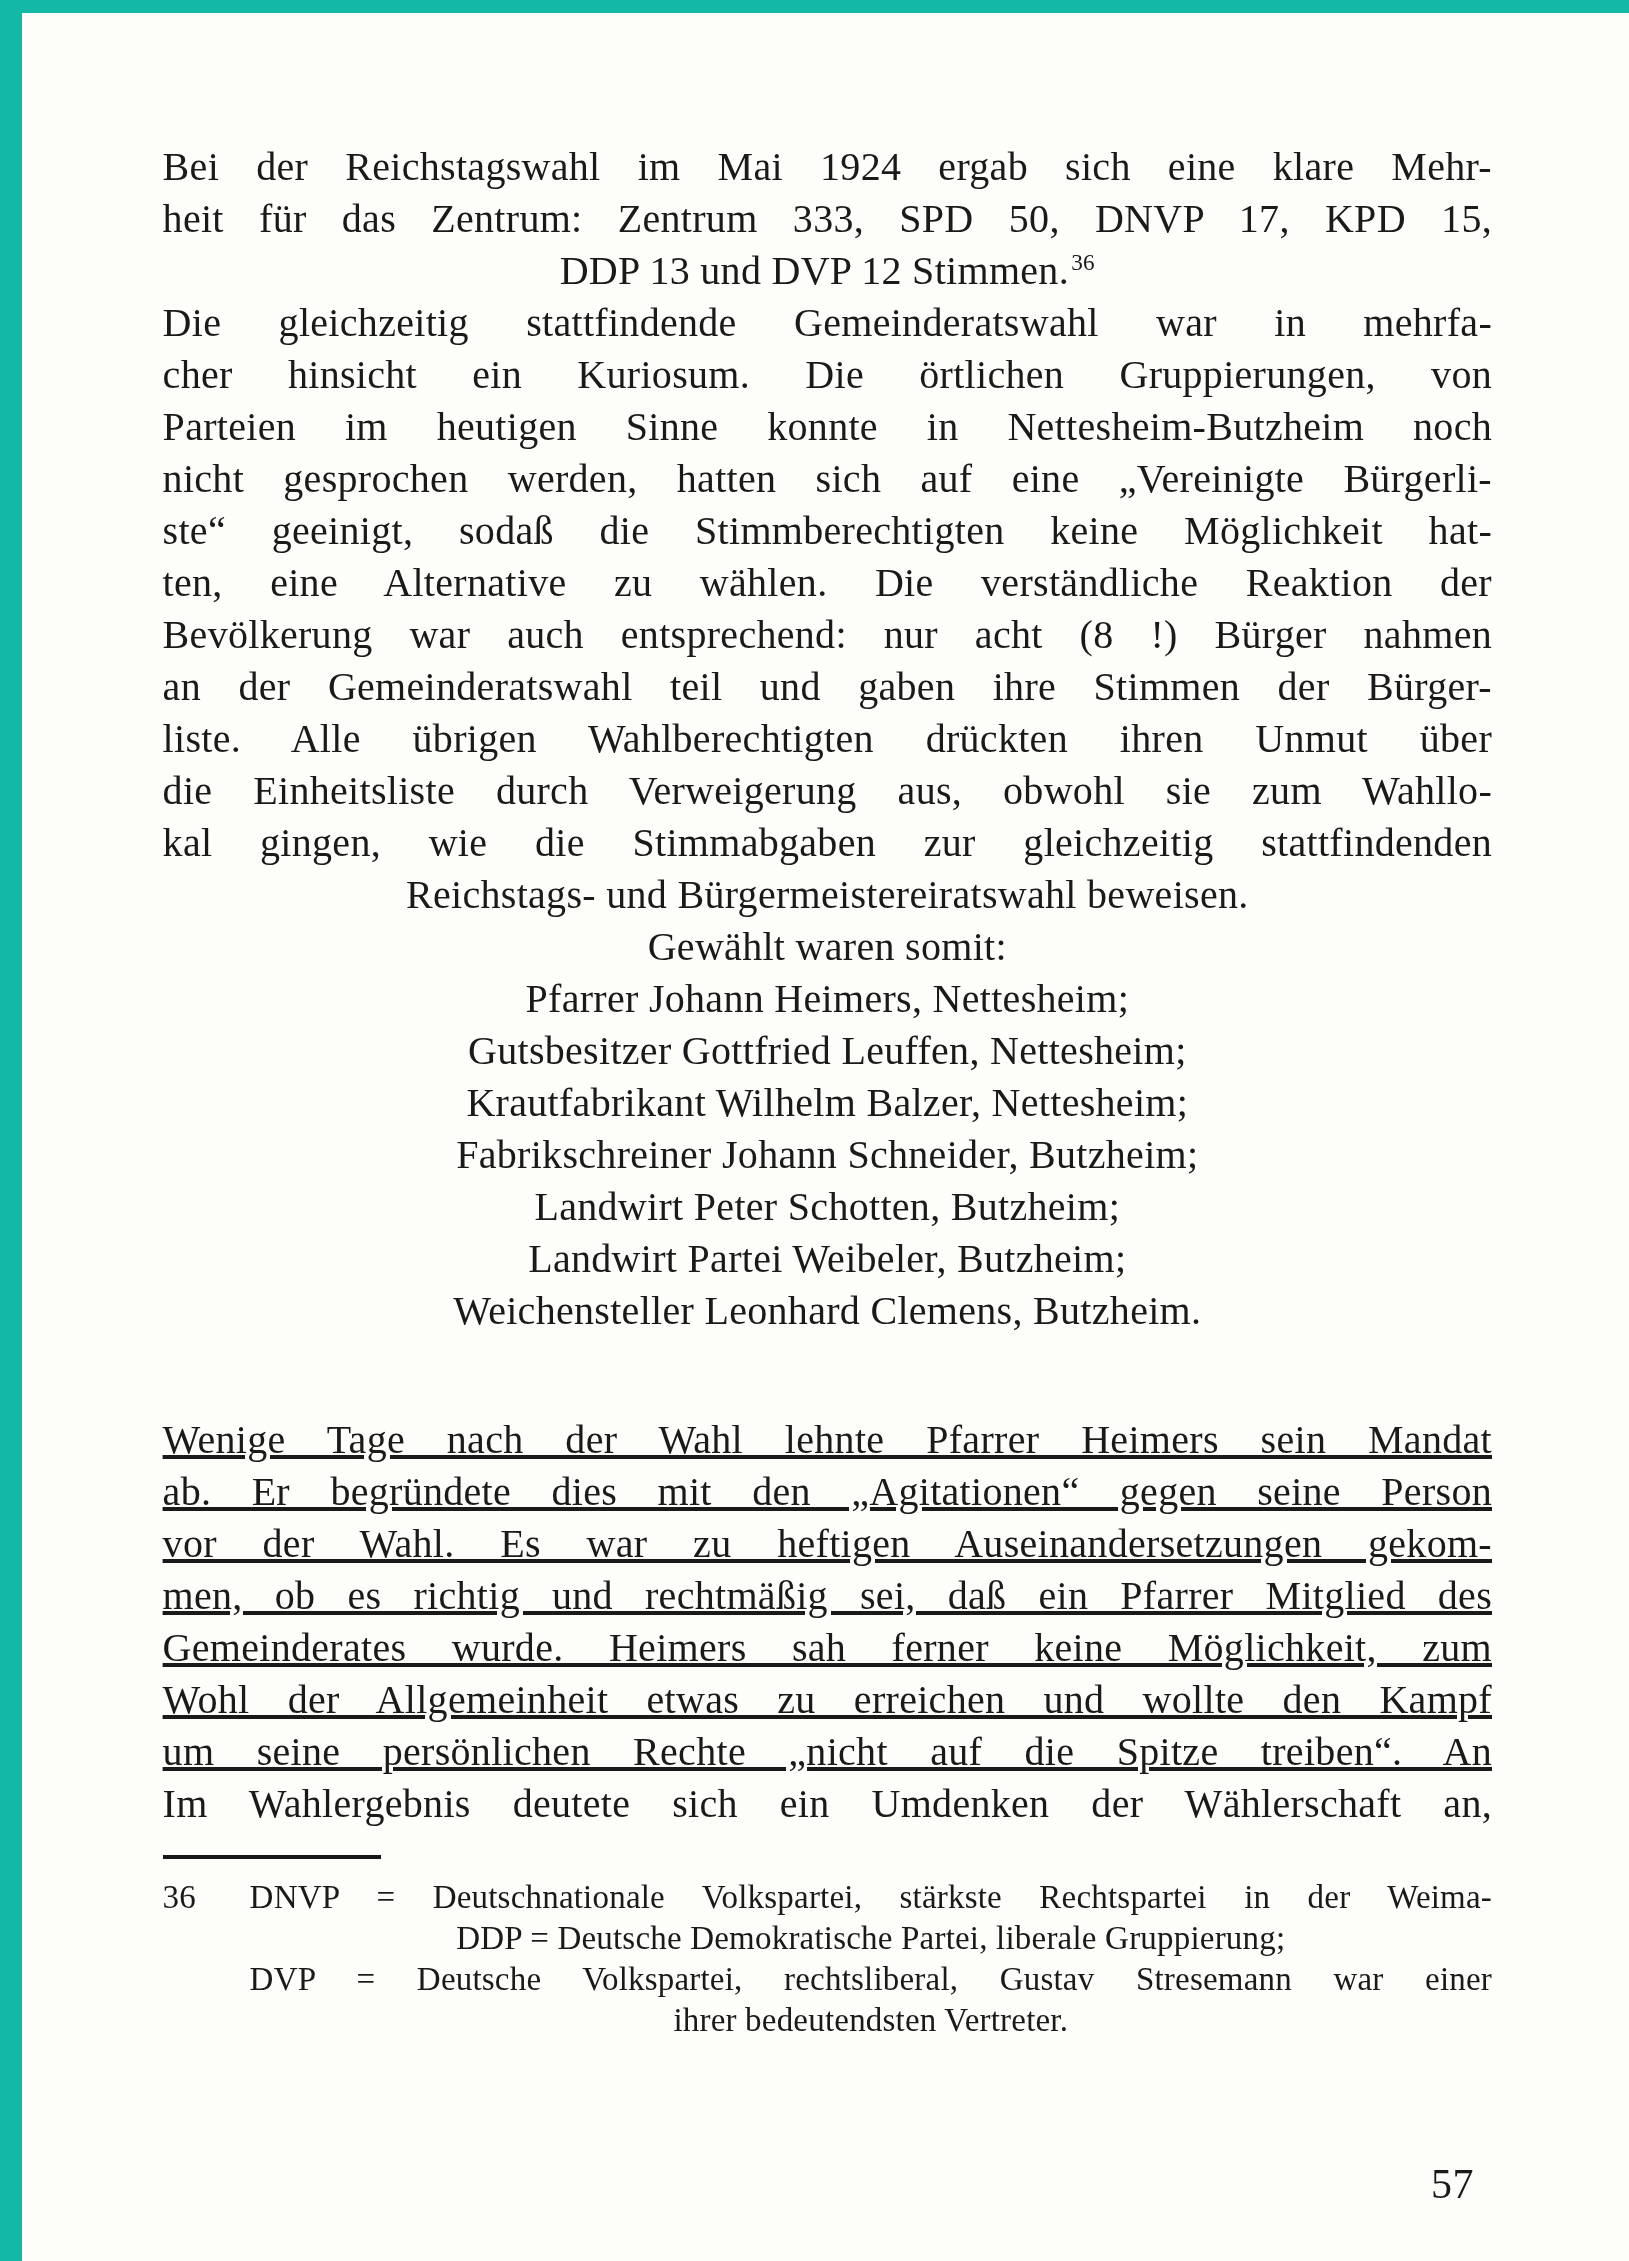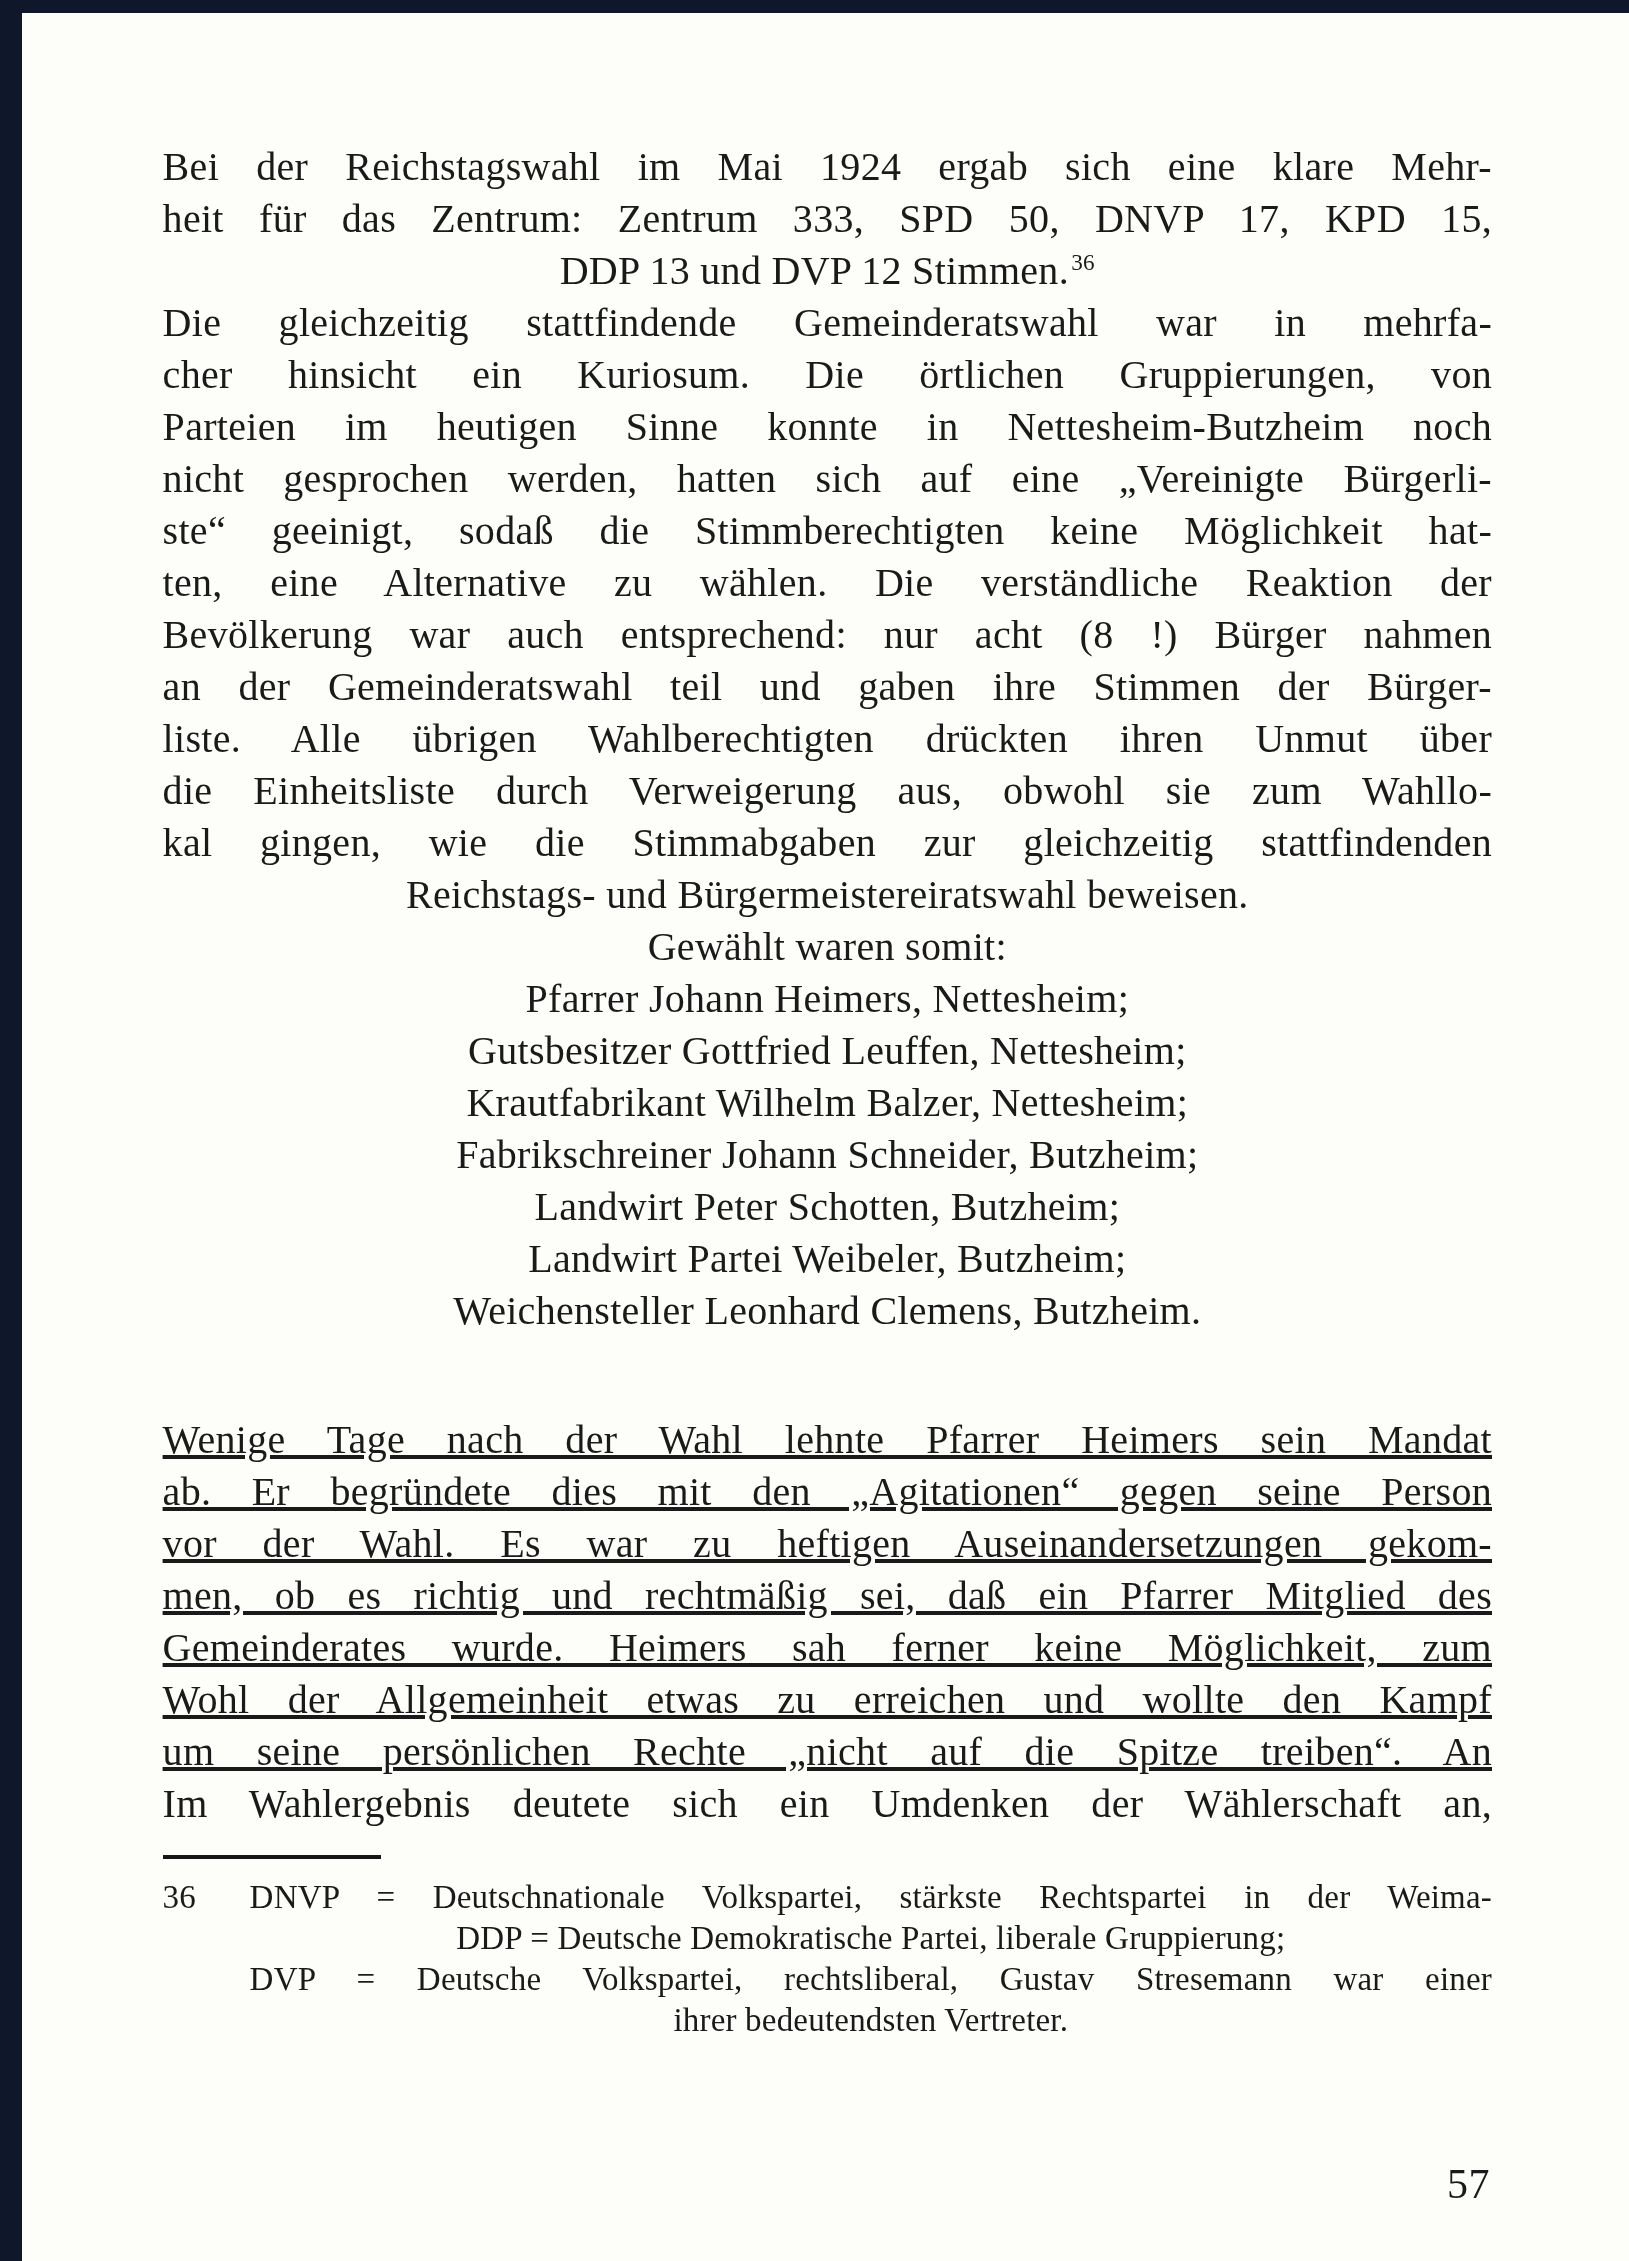--- a/index.html
+++ b/index.html
@@ -5,21 +5,21 @@
   html, body { margin: 0; padding: 0; }
   body {
     width: 1630px; height: 2261px;
     font-family: "Liberation Serif", "DejaVu Serif", serif;
     background: #ffffff;
     overflow: hidden;
   }
   .scan {
     position: relative;
     width: 1630px; height: 2261px;
-    background: #0f172a; 
+    background: #14b8a6; 
   }
   .page {
     position: absolute;
     left: 21.6px; top: 13px; right: 0; bottom: 0;
     background: #fdfdfa;
     color: #1a1a1a;
   }
   .text-block {
     padding: 128px 138px 0 141px;
     font-size: 40px;
@@ -44,21 +44,21 @@
     display: flex;
     margin: 18.3px 138px 0 141px;
     font-size: 33px;
     line-height: 41px;
     letter-spacing: 0.2px;
   }
   .fn-marker { width: 87px; flex: 0 0 87px; }
   .fn-body { flex: 1 1 auto; }
   .page-number {
     position: absolute;
-    right: 140px; bottom: 53px;
+    right: 156px; bottom: 53px;
     font-size: 42px;
     letter-spacing: 0.5px;
   }
 </style>
 </head>
 <body>
 
 <div class="scan">
   <div class="page">
 

